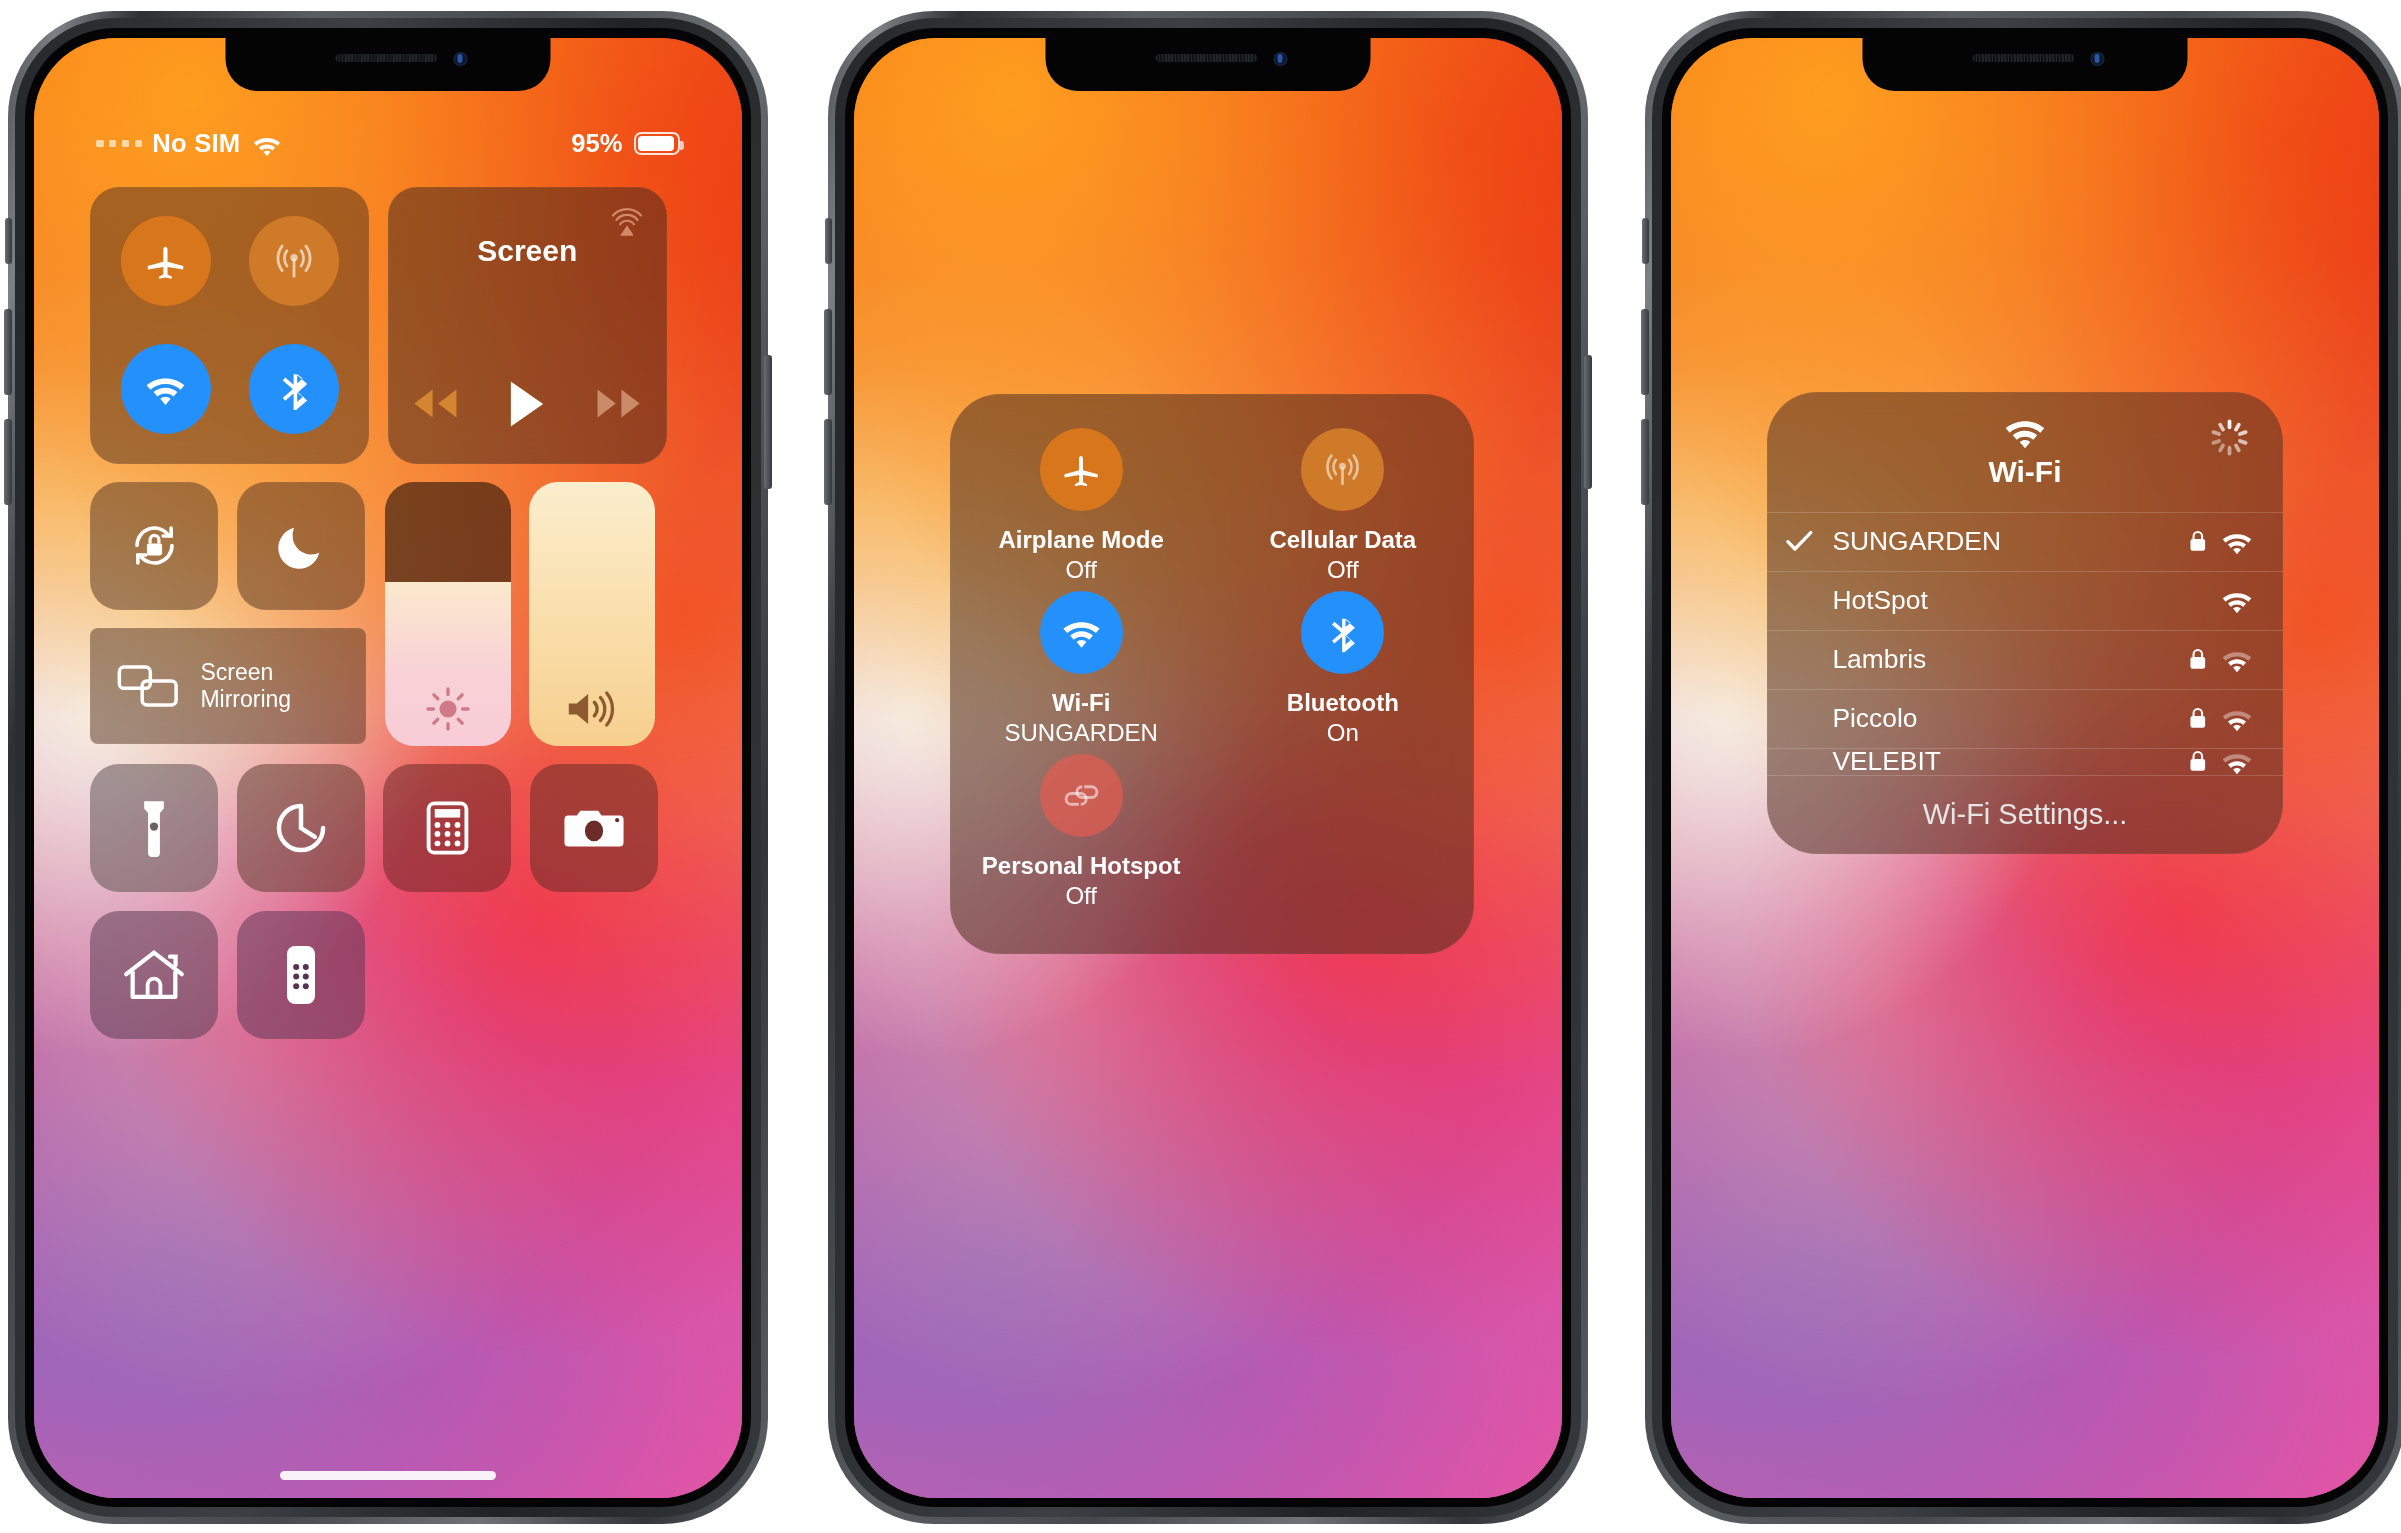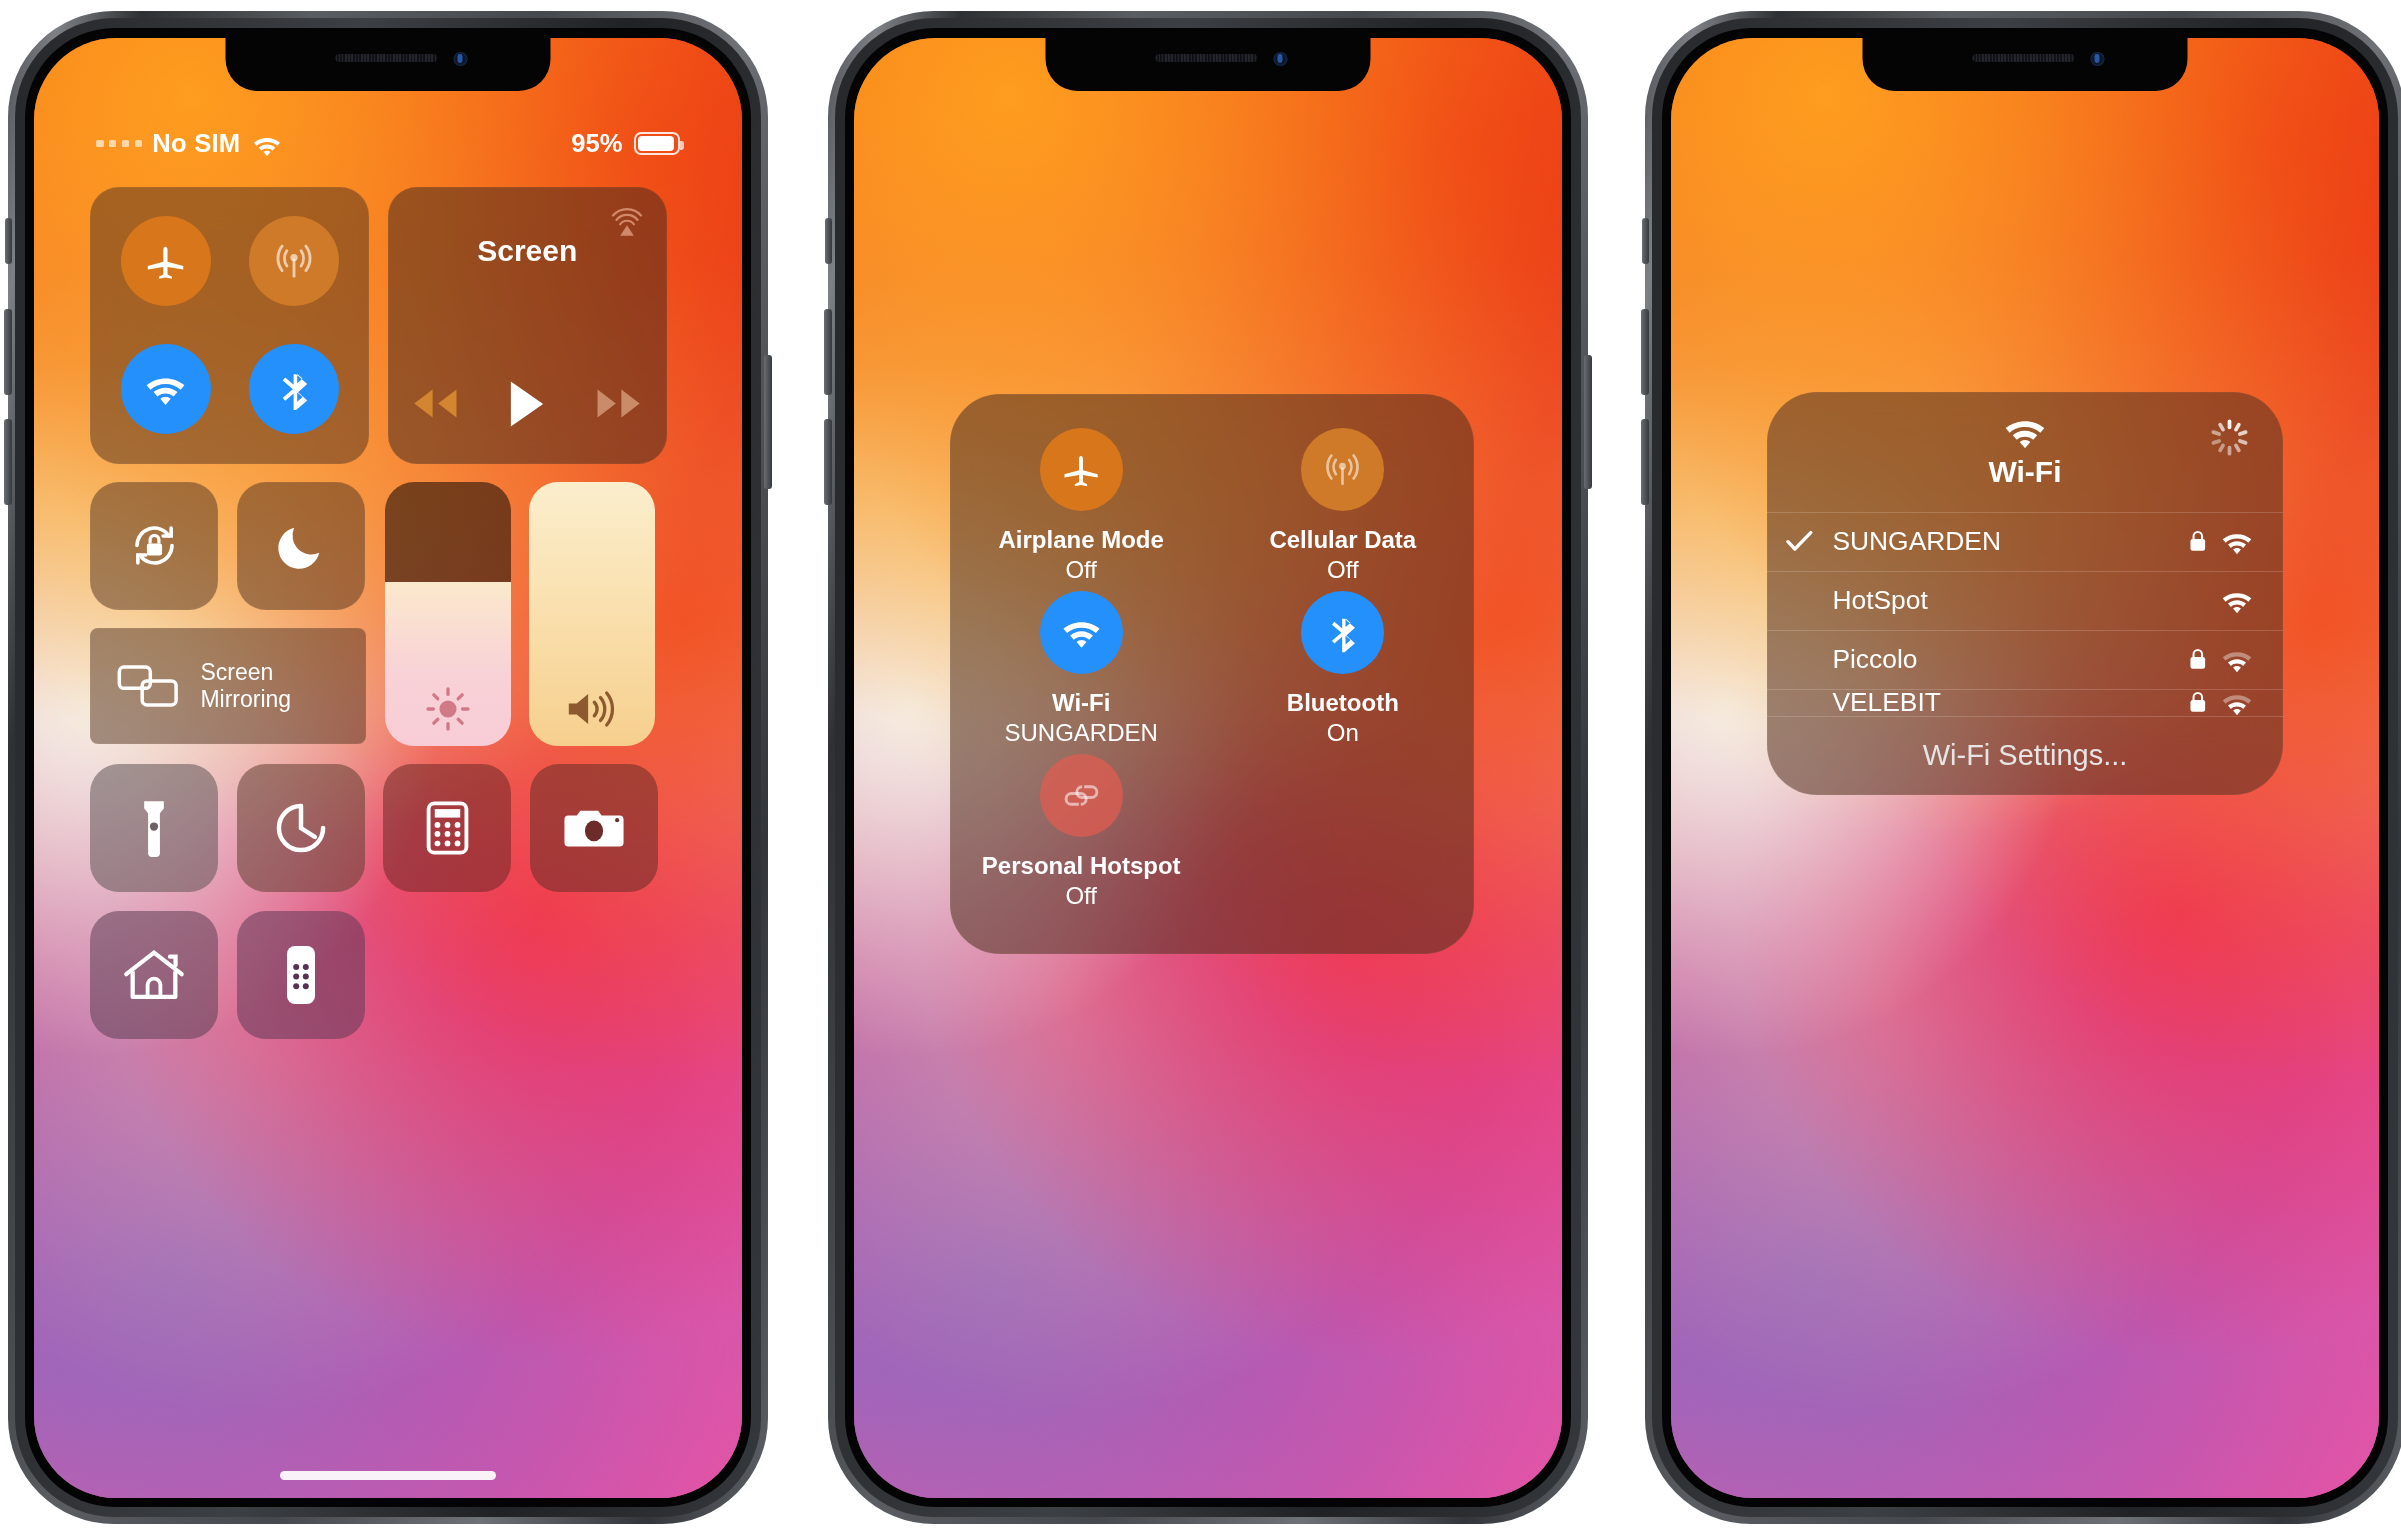--- a/index.html
+++ b/index.html
@@ -605,20 +605,39 @@
               <span>
                 <svg width="34" height="25.6" viewBox="0 0 40 30">
                   <path d="M20 6c6.4 0 12.3 2.3 16.8 6l-3.4 4C29.6 12.8 25 11.1 20 11.1S10.4 12.8 6.6 16l-3.4-4C7.7 8.3 13.6 6 20 6z" fill="#fff"></path>
                   <path d="M20 14.3c4 0 7.7 1.5 10.6 3.9l-3.4 4c-2-1.7-4.5-2.7-7.2-2.7s-5.2 1-7.2 2.7l-3.4-4c2.9-2.4 6.6-3.9 10.6-3.9z" fill="#fff"></path>
                   <path d="M20 22.4c1.8 0 3.4.7 4.6 1.8L20 29.6l-4.6-5.4c1.2-1.1 2.8-1.8 4.6-1.8z" fill="#fff"></path>
                 </svg>
               </span>
             </span>
           </div>
 
+          <div class="wrow">
+            <span class="check"></span>
+            <span class="ssid">Lambris</span>
+            <span class="icons">
+              <span>
+                <svg width="17.6" height="22.4" viewBox="0 0 12 15">
+                    <rect x="1" y="6" width="10" height="8" rx="1.6" fill="#fff"></rect>
+                    <path d="M3.1 6V4.1a2.9 2.9 0 015.8 0V6" fill="none" stroke="#fff" stroke-width="1.4"></path>
+                  </svg>
+              </span>
+              <span>
+                <svg width="34" height="25.6" viewBox="0 0 40 30">
+                  <path d="M20 6c6.4 0 12.3 2.3 16.8 6l-3.4 4C29.6 12.8 25 11.1 20 11.1S10.4 12.8 6.6 16l-3.4-4C7.7 8.3 13.6 6 20 6z" fill="rgba(255,255,255,.38)"></path>
+                  <path d="M20 14.3c4 0 7.7 1.5 10.6 3.9l-3.4 4c-2-1.7-4.5-2.7-7.2-2.7s-5.2 1-7.2 2.7l-3.4-4c2.9-2.4 6.6-3.9 10.6-3.9z" fill="#fff"></path>
+                  <path d="M20 22.4c1.8 0 3.4.7 4.6 1.8L20 29.6l-4.6-5.4c1.2-1.1 2.8-1.8 4.6-1.8z" fill="#fff"></path>
+                </svg>
+              </span>
+            </span>
+          </div>
 
           <div class="wrow">
             <span class="check"></span>
             <span class="ssid">Piccolo</span>
             <span class="icons">
               <span>
                 <svg width="17.6" height="22.4" viewBox="0 0 12 15">
                     <rect x="1" y="6" width="10" height="8" rx="1.6" fill="#fff"></rect>
                     <path d="M3.1 6V4.1a2.9 2.9 0 015.8 0V6" fill="none" stroke="#fff" stroke-width="1.4"></path>
                   </svg>

